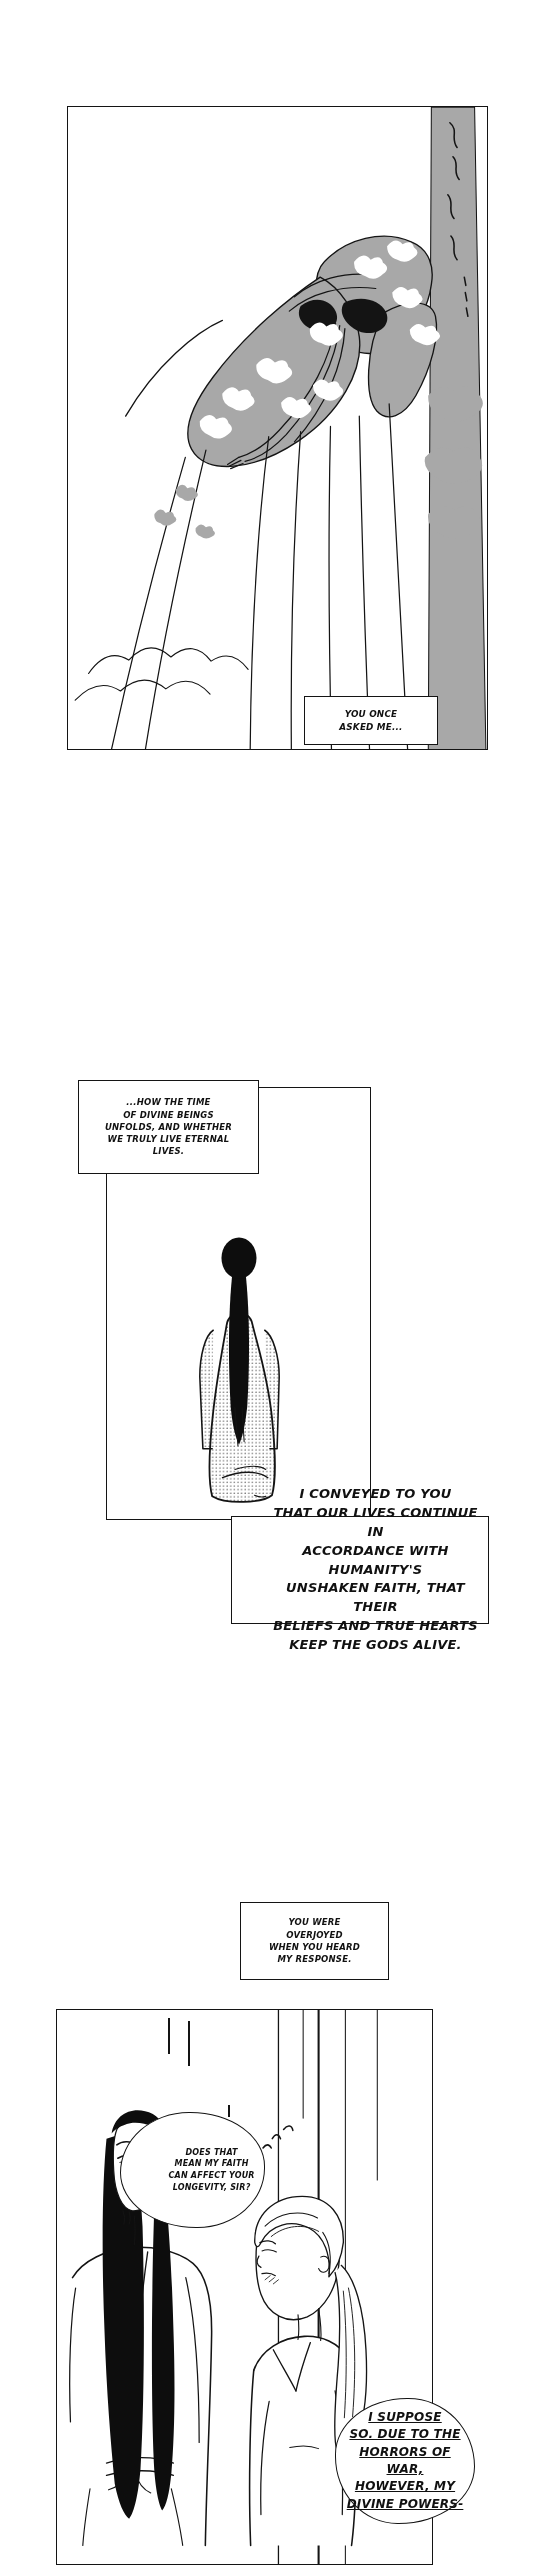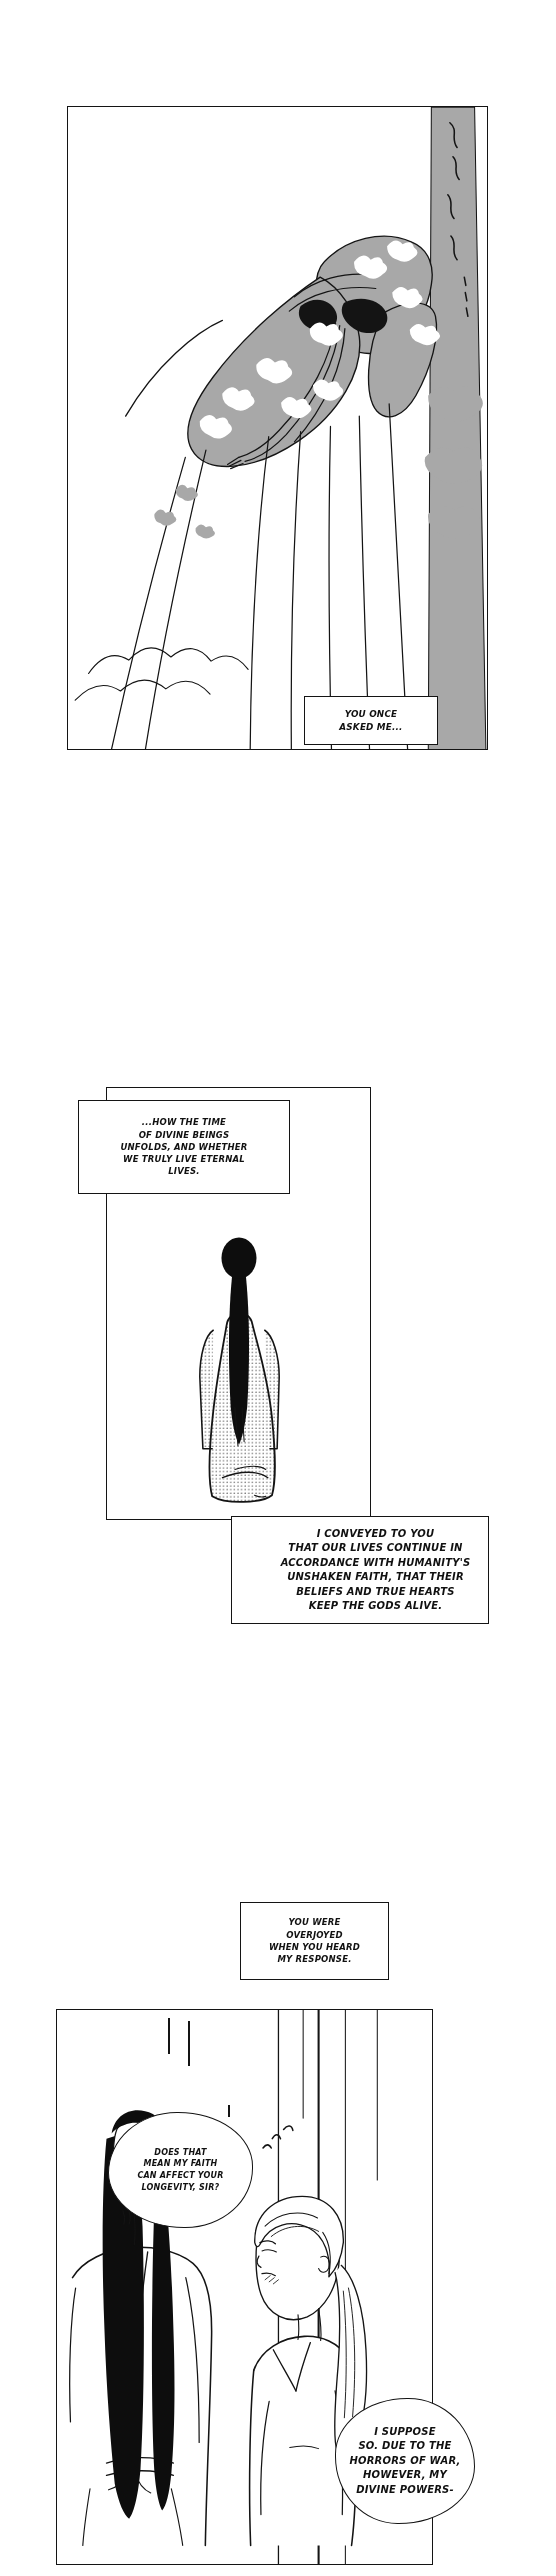--- a/index.html
+++ b/index.html
@@ -173,21 +173,21 @@
         </g>
       </svg>
     </div>
   </div>
 
   <div class="caption" style="left:304px; top:696px; width:134px; height:49px;">
     <div class="txt" style="font-size:8.8px;">YOU ONCE
 ASKED ME...</div>
   </div>
 
-  <div class="caption" style="left:78px; top:1080px; width:212px; height:94px;margin-top:20px;">
+  <div class="caption" style="left:78px; top:1080px; width:181px; height:94px;">
     <div class="txt" style="font-size:8.5px;">...HOW THE TIME
 OF DIVINE BEINGS
 UNFOLDS, AND WHETHER
 WE TRULY LIVE ETERNAL
 LIVES.</div>
   </div>
 
   <div class="panel" style="left:106px; top:1087px; width:265px; height:433px; border-width:1.5px;">
     <div class="panel-inner">
       <svg width="265" height="433" viewBox="0 0 514 840">
@@ -223,21 +223,21 @@
         <ellipse cx="256" cy="330" rx="34" ry="40" fill="#0d0d0d"></ellipse>
 
         <path d="M224 756 C 260 742, 292 742, 312 756" class="ink" stroke-width="2.6"></path>
         <path d="M248 740 C 276 732, 296 732, 308 740" class="ink" stroke-width="2"></path>
         <path d="M286 790 q14 6 22 2" class="ink" stroke-width="2"></path>
       </svg>
     </div>
   </div>
 
   <div class="caption" style="left:231px; top:1516px; width:258px; height:108px;">
-    <div class="txt" style="font-size:10px;margin-left:31px;">I CONVEYED TO YOU
+    <div class="txt" style="font-size:13px;margin-left:31px;">I CONVEYED TO YOU
 THAT OUR LIVES CONTINUE IN
 ACCORDANCE WITH HUMANITY'S
 UNSHAKEN FAITH, THAT THEIR
 BELIEFS AND TRUE HEARTS
 KEEP THE GODS ALIVE.</div>
   </div>
 
   <div class="caption" style="left:240px; top:1902px; width:149px; height:78px;align-items:center;">
     <div class="txt" style="font-size:8.5px;">YOU WERE
 OVERJOYED
@@ -391,29 +391,29 @@
         <path d="M440 232 C 448 222, 456 224, 458 234" class="ink" stroke-width="3"></path>
         <path d="M400 268 C 406 260, 412 260, 416 268" class="ink" stroke-width="3"></path>
       </svg>
     </div>
   </div>
 
   <div class="tail" style="left:168px; top:2018px; height:36px;"></div>
   <div class="tail" style="left:188px; top:2021px; height:45px;"></div>
   <div class="tail" style="left:228px; top:2105px; height:12.4px;"></div>
 
-  <div class="bubble blobby" style="left:108px; top:2112px; width:145px; height:116px;">
+  <div class="bubble blobby" style="left:120px; top:2112px; width:145px; height:116px;justify-content:flex-end;">
     <div class="txt" style="font-size:8px;">DOES THAT
 MEAN MY FAITH
 CAN AFFECT YOUR
 LONGEVITY, SIR?</div>
   </div>
 
   <div class="bubble blobby2" style="left:335px; top:2398px; width:140px; height:126px;">
-    <div class="txt" style="font-size:10px;">I SUPPOSE
+    <div class="txt" style="font-size:12px;text-decoration:underline;">I SUPPOSE
 SO. DUE TO THE
 HORRORS OF WAR,
 HOWEVER, MY
 DIVINE POWERS-</div>
   </div>
 
 </div>
 
 
 </body></html>

